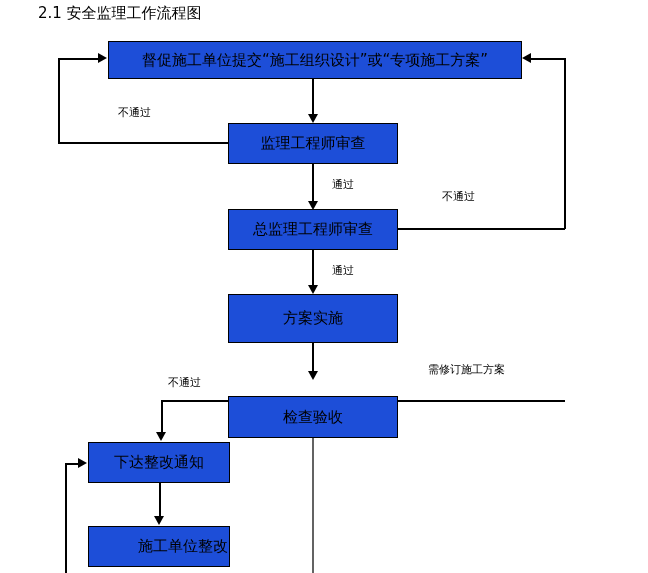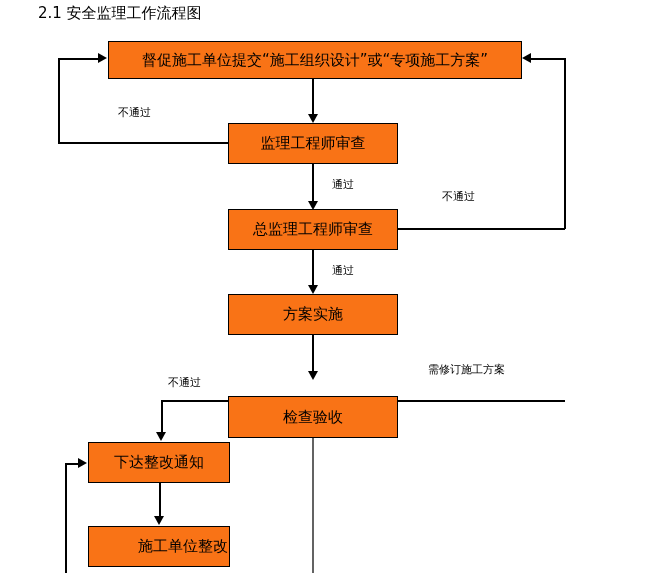--- a/index.html
+++ b/index.html
@@ -25,21 +25,21 @@
     top: 3px;
     font-size: 15px;
     line-height: 20px;
     white-space: nowrap;
     color: #000000;
   }
   .node {
     position: absolute;
     box-sizing: border-box;
     border: 1.6px solid #000000;
-    background: #f97316;
+    background: #1d4ed8;
     display: flex;
     align-items: center;
     justify-content: center;
     font-size: 15px;
     line-height: 1.1;
     white-space: nowrap;
     color: #000000;
     z-index: 3;
     text-align: center;
   }
@@ -129,18 +129,18 @@
   <div class="edge-label" style="left:118px; top:104px;">不通过</div>
   <div class="edge-label" style="left:332px; top:176px;">通过</div>
   <div class="edge-label" style="left:442px; top:188px;">不通过</div>
   <div class="edge-label" style="left:332px; top:262px;">通过</div>
   <div class="edge-label" style="left:168px; top:374px;">不通过</div>
   <div class="edge-label" style="left:428px; top:361px;">需修订施工方案</div>
 
   <div class="node" style="left:108px; top:41px;  width:414px; height:38px;">督促施工单位提交“施工组织设计”或“专项施工方案”</div>
   <div class="node" style="left:228px; top:123px; width:170px; height:41px;">监理工程师审查</div>
   <div class="node" style="left:228px; top:209px; width:170px; height:41px;">总监理工程师审查</div>
-  <div class="node" style="left:228px; top:294px; width:170px; height:41px;font-family:Liberation Serif, serif;">方案实施</div>
+  <div class="node" style="left:228px; top:294px; width:170px; height:49px;font-family:Liberation Serif, serif;">方案实施</div>
   <div class="node" style="left:228px; top:380px; width:170px; height:42px;margin-top:16px;">检查验收</div>
   <div class="node" style="left:88px;  top:442px; width:142px; height:41px;">下达整改通知</div>
   <div class="node" style="left:88px;  top:526px; width:142px; height:41px;padding-left:48px;">施工单位整改</div>
 
 </div>
 
 </body></html>

